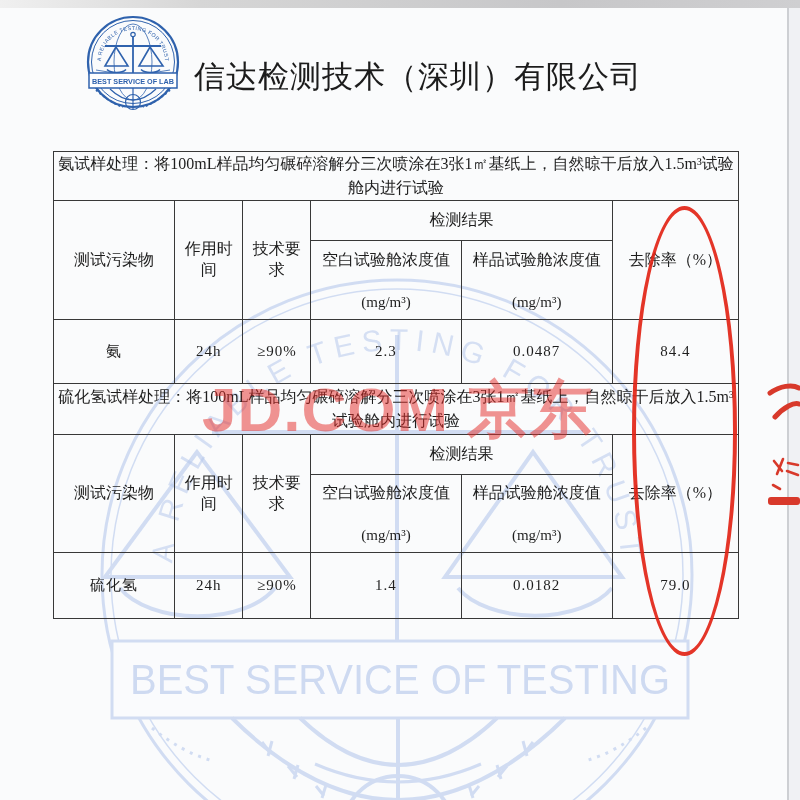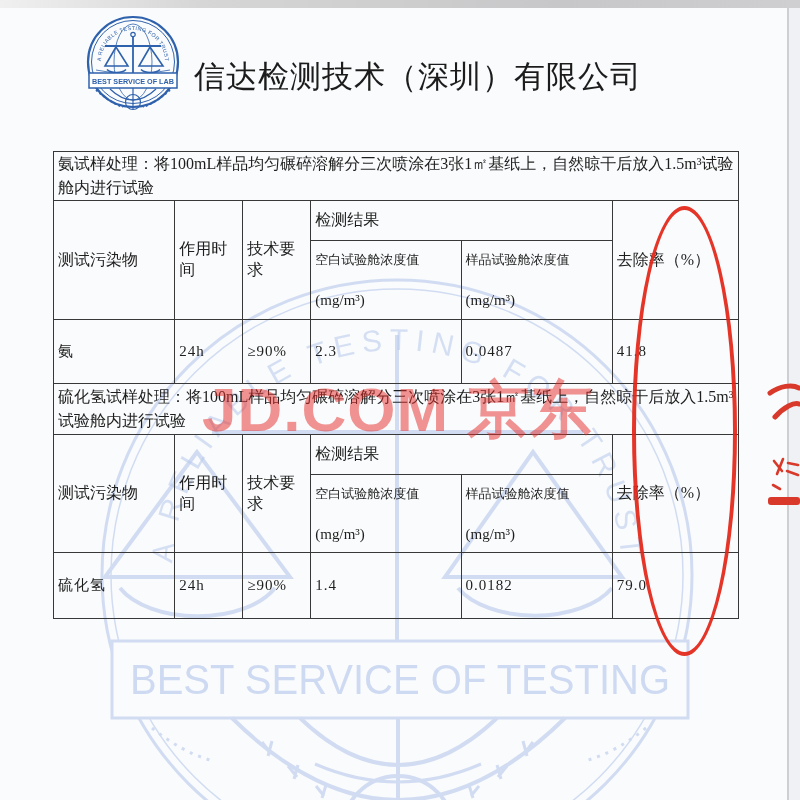--- a/index.html
+++ b/index.html
@@ -19,27 +19,27 @@
   .logo{position:absolute;left:84px;top:10px;}
   .company-title{position:absolute;left:194px;top:56px;width:430px;
     font-size:31px;letter-spacing:1px;color:#1c1c1c;white-space:nowrap;}
 
   
   .seal{position:absolute;left:0;top:0;pointer-events:none;}
 
   
   table.report{position:absolute;left:53px;top:151px;width:686px;
     border-collapse:collapse;table-layout:fixed;color:#1e1e1e;}
-  table.report td{border:1.4px solid #383838;vertical-align:middle;
+  table.report td{border:1.4px solid #383838;text-align:center;vertical-align:middle;
     padding:0 4px;background:transparent;}
   td.desc{font-size:16px;line-height:1.5;padding:3px 10px;}
   .h48{height:48px}.h40{height:40px}.h79{height:79px}.h64{height:64px}
   .h51{height:51px}.h78{height:78px}.h66{height:66px}
   .hd{font-size:16px;}
-  .sub .lbl{font-size:13px;}
+  .sub .lbl{font-size:16px;}
   .sub .unit{font-size:15px;margin-top:23px;}
   .val{font-size:15px;letter-spacing:1px;}
 
   
   .jd-watermark{position:absolute;left:202px;top:368px;z-index:5;
     font-family:"Liberation Sans","DejaVu Sans",sans-serif;font-weight:bold;
     font-size:62px;letter-spacing:1px;color:rgba(227,42,38,0.5);white-space:nowrap;
     pointer-events:none;}
 
   
@@ -152,21 +152,21 @@
           <div class="lbl">样品试验舱浓度值</div>
           <div class="unit">(mg/m³)</div>
         </td>
       </tr>
       <tr class="h64">
         <td class="val">氨</td>
         <td class="val">24h</td>
         <td class="val">≥90%</td>
         <td class="val">2.3</td>
         <td class="val">0.0487</td>
-        <td class="val">41.8</td>
+        <td class="val">84.4</td>
       </tr>
 
       <tr class="h51">
         <td colspan="6" class="desc">硫化氢试样处理：将100mL样品均匀碾碎溶解分三次喷涂在3张1㎡基纸上，自然晾干后放入1.5m³试验舱内进行试验</td>
       </tr>
       <tr class="h40">
         <td rowspan="2" class="hd">测试污染物</td>
         <td rowspan="2" class="hd">作用时间</td>
         <td rowspan="2" class="hd">技术要求</td>
         <td colspan="2" class="hd">检测结果</td>

